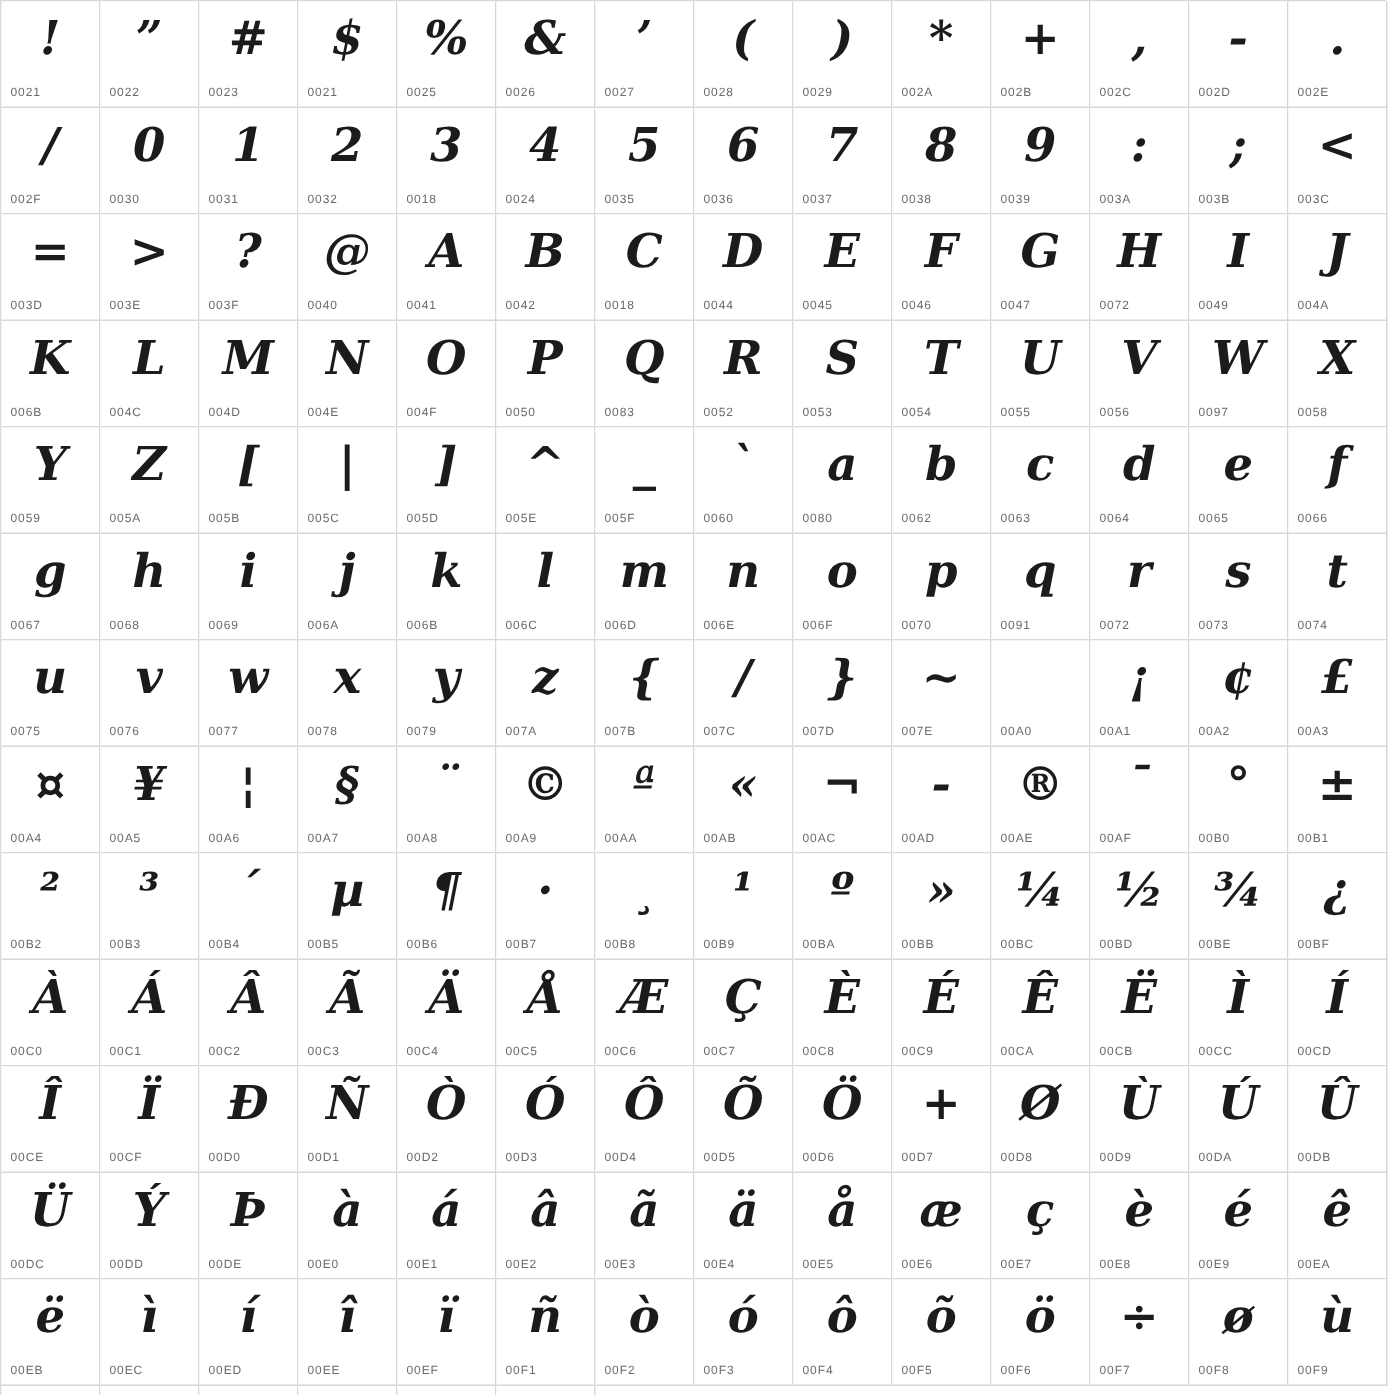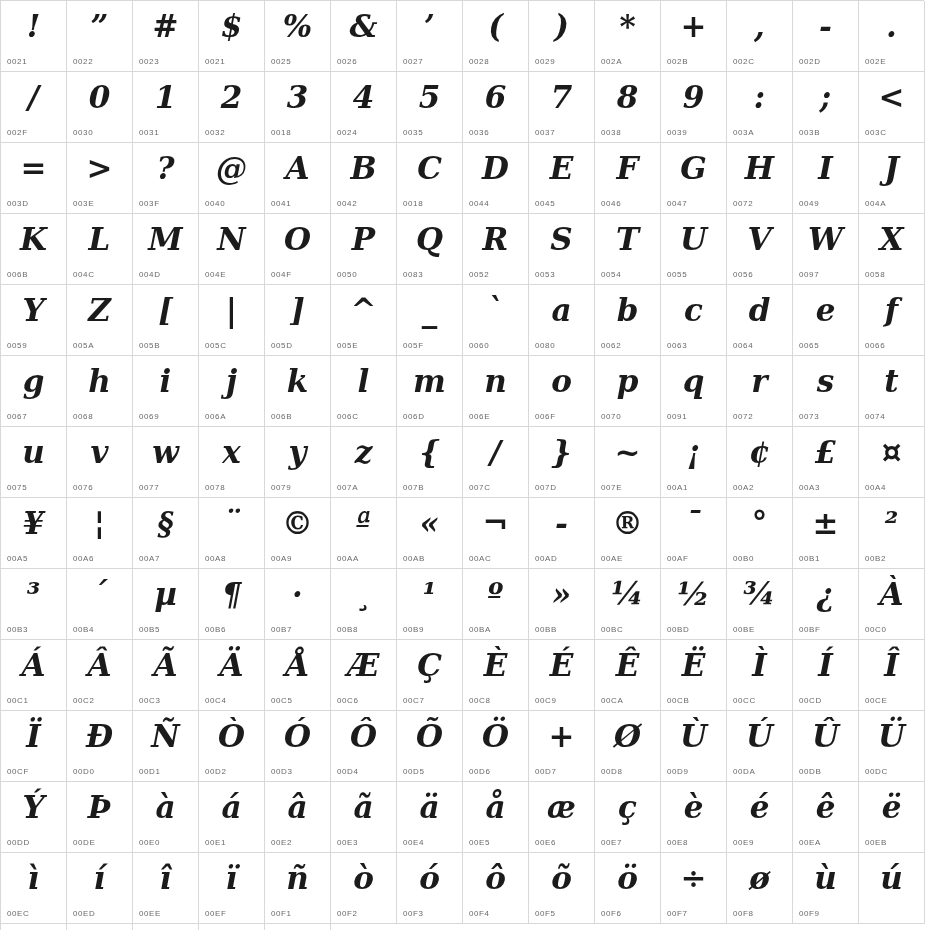--- a/index.html
+++ b/index.html
@@ -435,20 +435,24 @@
     </div>
     <div class="cell">
       <div class="glyph">}</div>
       <div class="code">007D</div>
     </div>
     <div class="cell">
       <div class="glyph">~</div>
       <div class="code">007E</div>
     </div>
     <div class="cell">
+      <div class="glyph"></div>
+      <div class="code">00A0</div>
+    </div>
+    <div class="cell">
       <div class="glyph">¡</div>
       <div class="code">00A1</div>
     </div>
     <div class="cell">
       <div class="glyph">¢</div>
       <div class="code">00A2</div>
     </div>
     <div class="cell">
       <div class="glyph">£</div>
       <div class="code">00A3</div>

